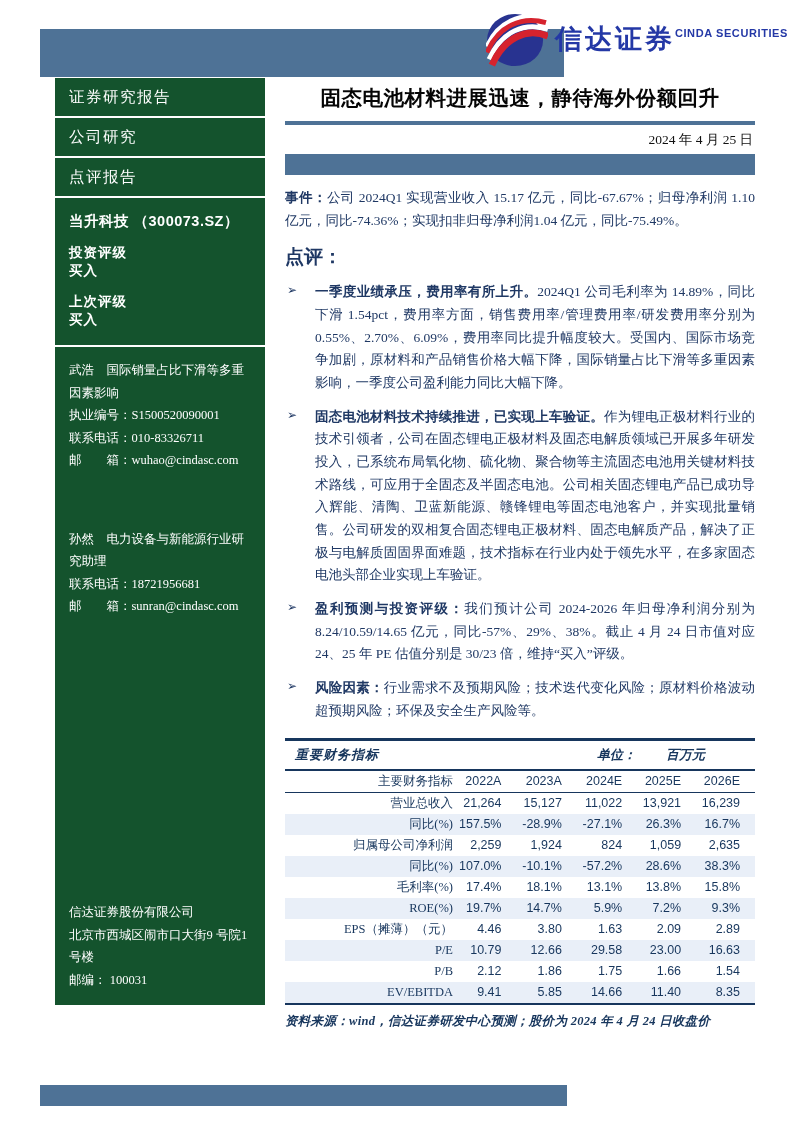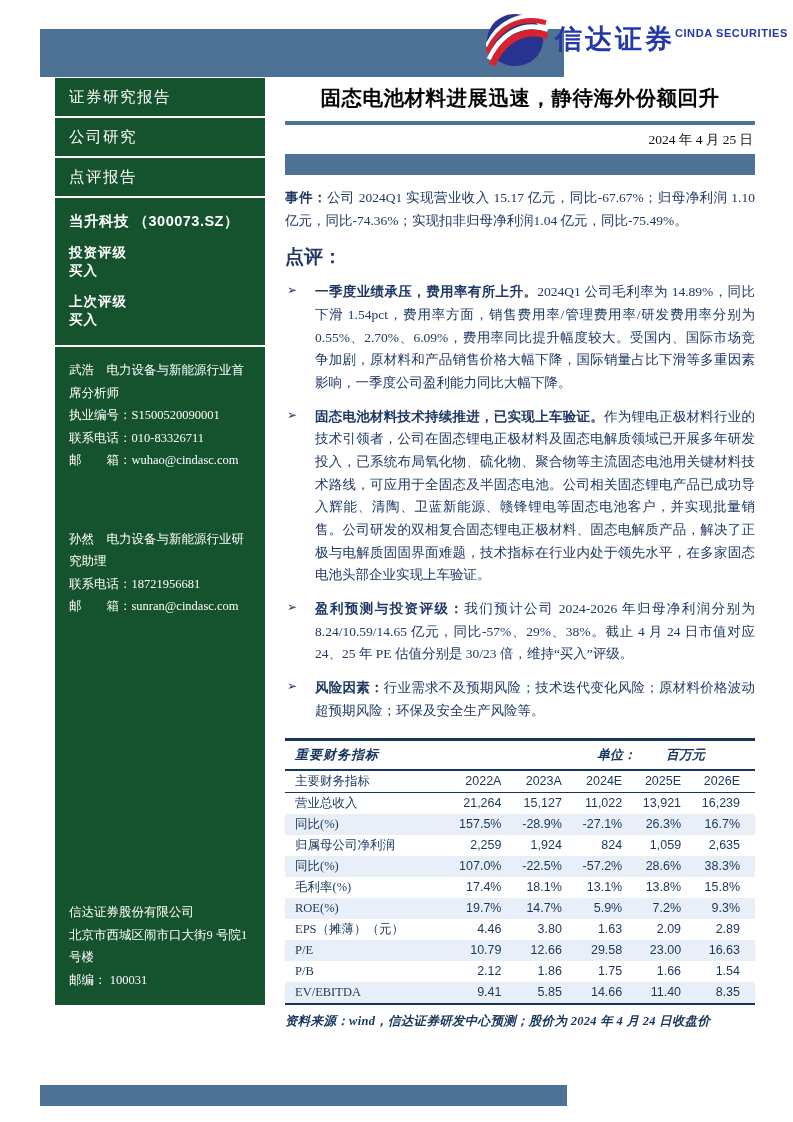--- a/index.html
+++ b/index.html
@@ -50,21 +50,21 @@
   
   .fin-section { margin-top:16px; }
   .fin-head { display:flex; align-items:center; border-top:3px solid #17365d; border-bottom:2px solid #17365d;
               padding:5px 0 5px 10px; color:#17365d; font-weight:bold; font-style:italic; font-size:13px;
               font-family:"Liberation Serif", serif; }
   .fin-title { flex:1; letter-spacing:1px; }
   .fin-unit-value { margin-left:30px; margin-right:50px; }
   .fin-table { width:100%; border-collapse:collapse; font-size:12.5px; color:#17365d; }
   .fin-table th { font-weight:normal; border-bottom:1.5px solid #17365d; }
   .fin-table th, .fin-table td { height:21px; line-height:21px; }
-  .cell-label { text-align:left; padding-left:10px; width:168px; font-family:"Liberation Serif", serif; }
+  .cell-label { text-align:right; padding-left:10px; width:168px; font-family:"Liberation Serif", serif; }
   .cell-num { text-align:right; padding-right:15px; }
   tr.alt { background:#e9eff8; }
   .fin-table tbody tr:last-child td { border-bottom:2px solid #17365d; }
   .fin-source { font-style:italic; font-weight:bold; color:#17365d; font-size:12.5px; margin-top:8px;
                 font-family:"Liberation Serif", serif; letter-spacing:0.3px; }
 
   .bottom-bar { position:absolute; left:40px; top:1085px; width:527px; height:21px; background:#4e7296; }
 </style>
 </head>
 <body>
@@ -97,21 +97,21 @@
     <span class="rv">买入</span>
   </div>
   <div class="rating-row">
     <span class="rl">上次评级</span>
     <span class="rv">买入</span>
   </div>
 
   <div class="side-sep"></div>
 
   <div class="analyst-block">
-    <div>武浩　电力设备与新能源行业首席分析师</div>
+    <div>武浩　国际销量占比下滑等多重因素影响</div>
     <div>执业编号：S1500520090001</div>
     <div>联系电话：010-83326711</div>
     <div>邮　　箱：wuhao@cindasc.com</div>
   </div>
 
   <div class="analyst-block second">
     <div>孙然　电力设备与新能源行业研究助理</div>
     <div>联系电话：18721956681</div>
     <div>邮　　箱：sunran@cindasc.com</div>
   </div>
@@ -192,21 +192,21 @@
           <td class="cell-label">归属母公司净利润</td>
           <td class="cell-num">2,259</td>
           <td class="cell-num">1,924</td>
           <td class="cell-num">824</td>
           <td class="cell-num">1,059</td>
           <td class="cell-num">2,635</td>
         </tr>
         <tr class="alt">
           <td class="cell-label">同比(%)</td>
           <td class="cell-num">107.0%</td>
-          <td class="cell-num">-22.5%</td>
+          <td class="cell-num">-10.1%</td>
           <td class="cell-num">-57.2%</td>
           <td class="cell-num">28.6%</td>
           <td class="cell-num">38.3%</td>
         </tr>
         <tr>
           <td class="cell-label">毛利率(%)</td>
           <td class="cell-num">17.4%</td>
           <td class="cell-num">18.1%</td>
           <td class="cell-num">13.1%</td>
           <td class="cell-num">13.8%</td>

